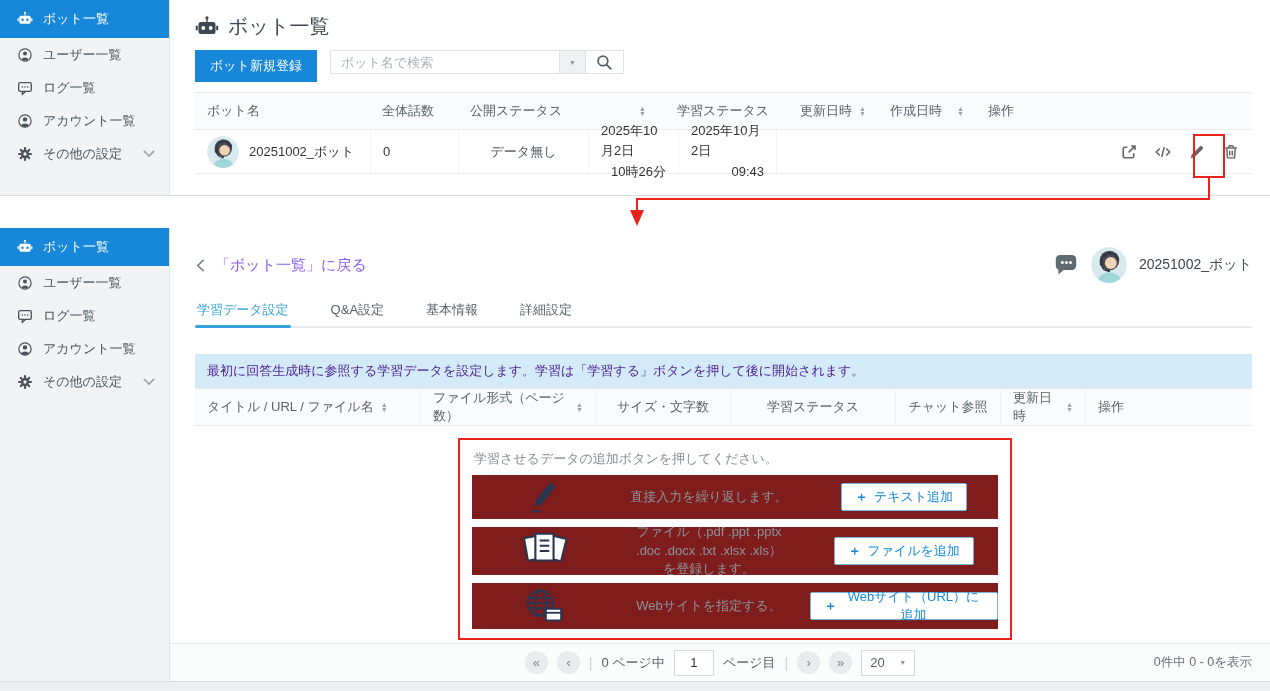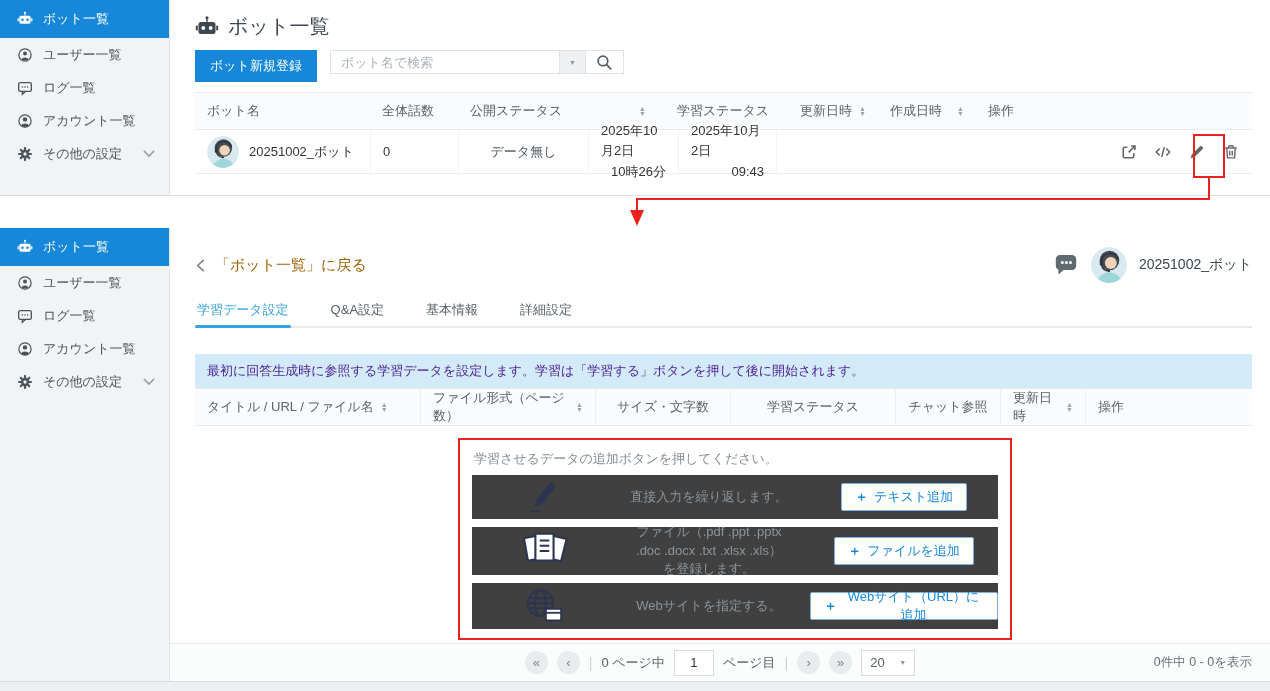--- a/index.html
+++ b/index.html
@@ -47,40 +47,40 @@
   .td.c-public { justify-content:space-between; }
   .eye-off { font-size:15px; font-weight:bold; color:#6e787f; }
   .td.c-learn { justify-content:center; color:#4a545c; }
   .td.c-upd, .td.c-crt { flex-direction:column; justify-content:center; align-items:flex-end; line-height:1.55; }
   .td.c-ops { justify-content:flex-end; gap:16px; color:#666; }
   .op { width:18px; height:18px; cursor:pointer; display:flex; align-items:center; justify-content:center; }
   .op svg { width:18px; height:18px; }
 
   
   .detail-top { margin-top:14px; height:46px; display:flex; align-items:center; justify-content:space-between; }
-  .back-link { display:flex; align-items:center; gap:9px; font-size:15px; color:#a16207; cursor:pointer; }
+  .back-link { display:flex; align-items:center; gap:9px; font-size:15px; color:#8b5cf6; cursor:pointer; }
   .back-link svg { width:11px; height:13px; color:#7a848b; }
   .bot-ident { display:flex; align-items:center; gap:12px; }
   .bubble-btn { width:26px; height:26px; cursor:pointer; }
   .bot-name { font-size:14px; color:#3c4750; }
   .tabs { display:flex; border-bottom:2px solid #e7eaec; margin-top:6px; }
   .tab { padding:7px 2px; margin-right:38px; font-size:13px; color:#555f66; position:relative; cursor:pointer; }
   .tab.active { color:#35a3dd; }
   .tab.active::after { content:""; position:absolute; left:0; right:0; bottom:-2px; height:3px; background:#35a3dd; border-radius:2px; }
   .notice { margin-top:26px; background:#d3eaf8; color:#4c1d95; font-size:13px; padding:8px 12px; }
   #panel-bottom .table-head { margin-top:0; }
   .bth { border-left:1px solid #eef0f2; }
   .bth:first-child { border-left:none; }
   .b-title{width:225px} .b-format{width:175px} .b-size{width:135px; justify-content:center}
   .b-learn{width:165px; justify-content:center} .b-chat{width:105px; justify-content:center}
   .b-upd{width:85px} .b-ops{flex:1}
   .tbl-body { position:relative; height:224px; background:#fff; }
   .empty-box { position:absolute; left:263px; top:12px; width:554px; height:202px; border:2px solid #e8231d; padding-top:10px; background:#fff; }
   .empty-prompt { margin:0 14px; font-size:13px; color:#848d94; height:16px; }
-  .opt-row { margin:9px 12px 5px; background:#404040; display:flex; align-items:center;padding-left:8px; }
+  .opt-row { margin:9px 12px 5px; background:#7f1d1d; display:flex; align-items:center;padding-left:8px; }
   .opt-row.r1 { height:44px; margin-top:9px; }
   .opt-row.r2 { height:48px; margin-top:8px; }
   .opt-row.r3 { height:46px; margin-top:8px; }
   .opt-icon { width:128px; display:flex; justify-content:center; align-items:center; color:#2b3550; }
   .opt-desc { flex:1; text-align:center; font-size:13px; color:#8b949b; white-space:pre-line; line-height:1.45; }
   .opt-btncell { width:188px; display:flex; justify-content:center; }
   .add-btn { background:#fff; border:1px solid #79b2e2; color:#1788d9; font-size:13px; height:28px; padding:0 13px; cursor:pointer; display:flex; align-items:center; gap:6px; border-radius:2px; font-family:inherit; }
   .add-btn .plus { font-size:13px; font-weight:bold; }
   .pagination { position:absolute; left:0; right:0; bottom:0; height:38px; background:#fbfcfc; border-top:1px solid #e9ebed; display:flex; align-items:center; }
   .pag-center { margin:0 auto; display:flex; align-items:center; gap:9px; font-size:13px; color:#555f66; }

